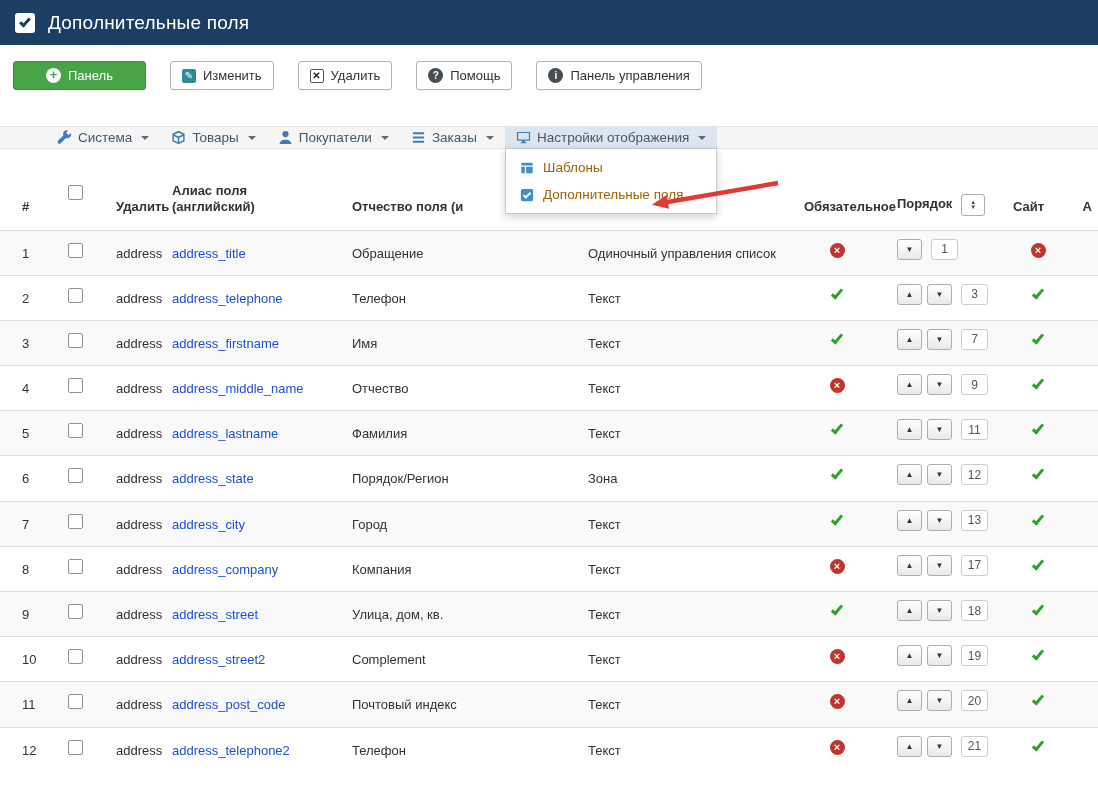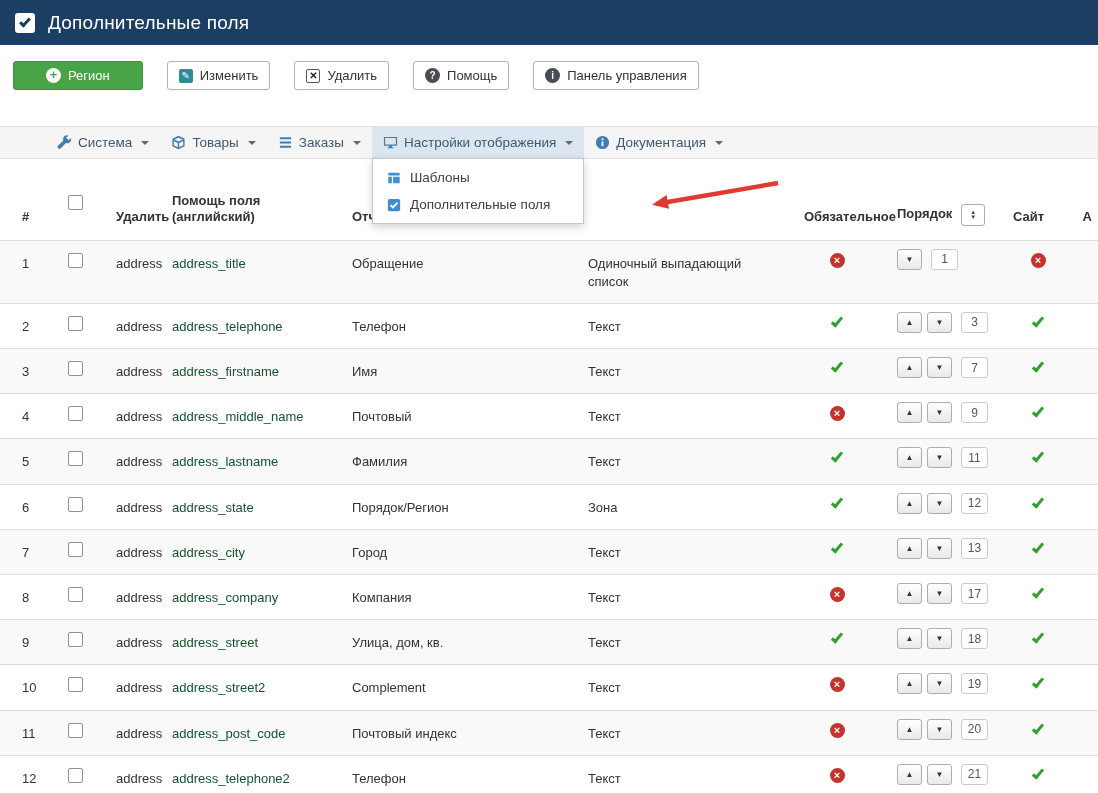--- a/index.html
+++ b/index.html
@@ -18,27 +18,27 @@
   .toolbar{display:flex;gap:24px;padding:16px 13px 0}
   .btn{display:inline-flex;align-items:center;gap:7px;height:29px;padding:0 11px;
        background:#fff;border:1px solid #b3b3b3;border-radius:3px;
        font-size:13px;color:#333;font-family:inherit;cursor:pointer;box-shadow:0 1px 1px rgba(0,0,0,.04)}
   .btn-success{background:#47a447;border-color:#3f933f;color:#fff;padding:0 32px}
   .ic-plus{width:15px;height:15px;border-radius:50%;background:#fff;color:#47a447;font-weight:bold;font-size:13px;line-height:14px;text-align:center;flex:0 0 auto}
   .ic-edit{width:14px;height:14px;border-radius:2px;background:#2e8b9a;color:#fff;font-size:10px;line-height:14px;text-align:center;flex:0 0 auto}
   .ic-x{width:14px;height:14px;border:1px solid #555;border-radius:2px;color:#222;font-size:10px;font-weight:bold;line-height:12px;text-align:center;flex:0 0 auto}
   .ic-circle{width:15px;height:15px;border-radius:50%;background:#474d54;color:#fff;font-size:10px;font-weight:bold;line-height:15px;text-align:center;flex:0 0 auto}
   
-  .menubar{margin-top:36px;height:33px;background:#f5f5f5;border-top:1px solid #e3e3e3;border-bottom:1px solid #e3e3e3;display:flex;padding-left:46px;font-size:13.5px}
+  .menubar{margin-top:36px;height:23px;background:#f5f5f5;border-top:1px solid #e3e3e3;border-bottom:1px solid #e3e3e3;display:flex;padding-left:46px;font-size:13.5px}
   .nav-item{position:relative;display:flex;align-items:center;gap:6px;padding:0 11px;color:#41586e;cursor:pointer;white-space:nowrap}
   .nav-item.active{background:#dbe6f0}
   .nav-ic{width:15px;height:15px;fill:#3e7cb1;flex:0 0 auto}
   .caret{width:0;height:0;border-left:4px solid transparent;border-right:4px solid transparent;border-top:4px solid #5a6b7d;margin-left:3px}
   .dropdown{position:absolute;top:100%;left:0;min-width:212px;background:#fff;border:1px solid #c7c7c7;box-shadow:0 3px 8px rgba(0,0,0,.18);padding:5px 0;z-index:30}
-  .dropdown-item{display:flex;align-items:center;gap:9px;height:27px;padding:0 14px;color:#404040;white-space:nowrap;font-size:13.5px;cursor:pointer}
+  .dropdown-item{display:flex;align-items:center;gap:9px;height:27px;padding:0 14px;color:#a16207;white-space:nowrap;font-size:13.5px;cursor:pointer}
   .dd-ic{width:14px;height:14px;flex:0 0 auto}
   
   .fields-table{width:100%;border-collapse:collapse;table-layout:fixed;font-size:13px}
   .fields-table th{font-weight:bold;text-align:left;vertical-align:bottom;padding:34px 0 14px;line-height:1.25;color:#333}
   .fields-table td{vertical-align:top;padding:14px 0 12px;line-height:1.4}
   .fields-table tbody tr{border-top:1px solid #ddd}
   .fields-table tbody tr:nth-child(odd){background:#f9f9f9}
   .fields-table .c-num{padding-left:22px}
   .fields-table .c-section,.fields-table .c-alias,.fields-table .c-name,.fields-table .c-type{padding-left:20px}
   .fields-table th.c-check{vertical-align:middle;padding:10px 0 0}
@@ -46,21 +46,21 @@
   .c-check .checkbox{margin-left:20px}
   .fields-table th.c-alias .th-wrap{display:inline-block;max-width:96px}
   .fields-table th.c-required{padding-left:22px}
   .fields-table td.c-required{text-align:center;padding-top:10px}
   .fields-table th.c-order{padding-left:5px;white-space:nowrap}
   .fields-table td.c-order{padding:8px 0 8px 5px;white-space:nowrap}
   .fields-table th.c-site{padding-left:9px}
   .fields-table td.c-site{text-align:center;padding-top:10px}
   .fields-table th.c-admin{text-align:right;padding-right:6px}
   .checkbox{display:inline-block;width:15px;height:15px;border:1px solid #919191;border-radius:2px;background:#fff;cursor:pointer}
-  .alias-link{color:#14532d;text-decoration:none;cursor:pointer}
+  .alias-link{color:#1d4ed8;text-decoration:none;cursor:pointer}
   .toggle{display:inline-block;cursor:pointer;min-width:16px}
   .check-icon{display:inline-block;width:6px;height:12px;border-right:3px solid #2fa12f;border-bottom:3px solid #2fa12f;transform:rotate(40deg)}
   .cross-icon{display:inline-flex;width:15px;height:15px;border-radius:50%;background:#c2342c;color:#fff;font-size:11px;font-weight:bold;align-items:center;justify-content:center;line-height:1}
   .order-btn{display:inline-flex;align-items:center;justify-content:center;width:25px;height:21px;border:1px solid #adadad;border-radius:3px;background:linear-gradient(#fff,#e9e9e9);margin-right:5px;cursor:pointer;font-size:8px;color:#333;padding:0;font-family:inherit}
   .order-box{display:inline-block;width:27px;height:21px;border:1px solid #ccc;border-radius:3px;background:#fff;text-align:center;font-size:12px;color:#555;font-family:inherit;margin-left:4px;vertical-align:top;padding:0}
   .sort-btn{display:inline-flex;flex-direction:column;align-items:center;justify-content:center;width:24px;height:22px;border:1px solid #adadad;border-radius:3px;background:#fff;margin-left:9px;vertical-align:middle;font-size:6px;line-height:5px;color:#444;cursor:pointer;padding:0;font-family:inherit}
   
   .arrow-overlay{position:absolute;left:598px;top:172px;z-index:40;pointer-events:none}
 </style>
 </head>
@@ -69,21 +69,21 @@
 <header class="topbar">
   <span class="topbar-check">
       <i></i>
     </span>
   <h1>Дополнительные поля</h1>
 </header>
 
 <div class="toolbar">
   <button class="btn btn-success">
     <span class="ic-plus">+</span>
-    <span>Регион</span>
+    <span>Панель</span>
   </button>
   <button class="btn">
     <span class="ic-edit">✎</span>
     <span>Изменить</span>
   </button>
   <button class="btn">
     <span class="ic-x">✕</span>
     <span>Удалить</span>
   </button>
   <button class="btn">
@@ -102,20 +102,27 @@
         <path d="M14.8 3.2a4.1 4.1 0 0 1-5.3 5.3L4 14a1.9 1.9 0 0 1-2.7-2.7l5.5-5.5a4.1 4.1 0 0 1 5.3-5.3L9.7 2.9l1.4 1.4 1.4 1.4 2.3-2.5z"></path>
       </svg>
     <span>Система</span>
     <span class="caret"></span>
   </div>
   <div class="nav-item">
     <svg class="nav-ic" viewBox="0 0 16 16">
         <path d="M8 .8l6.5 3.2v8L8 15.2 1.5 12v-8L8 .8zm0 2L3.6 4.9 8 7l4.4-2.1L8 2.8zM3 6.3v4.6l4.2 2.1V8.4L3 6.3zm10 0L8.8 8.4V13L13 10.9V6.3z"></path>
       </svg>
     <span>Товары</span>
+    <span class="caret"></span>
+  </div>
+  <div class="nav-item">
+    <svg class="nav-ic" viewBox="0 0 16 16">
+        <path d="M8 7.6a3.3 3.3 0 1 0 0-6.6 3.3 3.3 0 0 0 0 6.6zM1.6 15c.3-3 3-4.6 6.4-4.6s6.1 1.6 6.4 4.6H1.6z"></path>
+      </svg>
+    <span>Покупатели</span>
     <span class="caret"></span>
   </div>
   <div class="nav-item">
     <svg class="nav-ic" viewBox="0 0 16 16">
         <path d="M2 2.5h12v2H2zm0 4.5h12v2H2zm0 4.5h12v2H2z"></path>
       </svg>
     <span>Заказы</span>
     <span class="caret"></span>
   </div>
   <div class="nav-item active">
@@ -132,27 +139,20 @@
         <span>Шаблоны</span>
       </div>
       <div class="dropdown-item">
         <svg class="dd-ic" viewBox="0 0 16 16">
             <rect x="1" y="1" width="14" height="14" rx="2" fill="#3b8fd4"></rect>
             <path d="M4 8.2l2.6 2.6L12 5.4" stroke="#fff" stroke-width="2.2" fill="none"></path>
           </svg>
         <span>Дополнительные поля</span>
       </div>
     </div>
-  </div>
-  <div class="nav-item">
-    <svg class="nav-ic" viewBox="0 0 16 16">
-        <path fill-rule="evenodd" d="M8 1a7 7 0 1 0 0 14A7 7 0 0 0 8 1zm1 11H7V7h2v5zM8 5.8a1.2 1.2 0 1 1 0-2.4 1.2 1.2 0 0 1 0 2.4z"></path>
-      </svg>
-    <span>Документация</span>
-    <span class="caret"></span>
   </div>
 </nav>
 
 <table class="fields-table">
   <colgroup>
     <col style="width:48px">
       <col style="width:48px">
       <col style="width:56px">
       <col style="width:180px">
       <col style="width:236px">
@@ -160,42 +160,42 @@
       <col style="width:110px">
       <col style="width:112px">
       <col style="width:68px">
       <col style="width:26px">
   </colgroup>
   <thead>
     <tr>
       <th class="c-num">#</th>
       <th class="c-check"><span class="checkbox"></span></th>
       <th class="c-section">Удалить</th>
-      <th class="c-alias"><span class="th-wrap">Помощь поля (английский)</span></th>
+      <th class="c-alias"><span class="th-wrap">Алиас поля (английский)</span></th>
       <th class="c-name">Отчество поля (и</th>
       <th class="c-type"></th>
       <th class="c-required">Обязательное</th>
       <th class="c-order">
         <span>Порядок</span><button class="sort-btn">
             <span>▲</span>
             <span>▼</span>
           </button>
       </th>
       <th class="c-site">Сайт</th>
       <th class="c-admin">А</th>
     </tr>
   </thead>
   <tbody>
       <tr>
         <td class="c-num">1</td>
         <td class="c-check"><span class="checkbox"></span></td>
         <td class="c-section">address</td>
         <td class="c-alias"><a class="alias-link">address_title</a></td>
         <td class="c-name">Обращение</td>
-        <td class="c-type">Одиночный выпадающий список</td>
+        <td class="c-type">Одиночный управления список</td>
         <td class="c-required"><a class="toggle"><span class="cross-icon">×</span></a></td>
         <td class="c-order"><button class="order-btn">
             <span>▼</span>
           </button><input class="order-box" value="1" readonly="" style=""></td>
         <td class="c-site"><a class="toggle"><span class="cross-icon">×</span></a></td>
         <td class="c-admin"></td>
       </tr>
       <tr>
         <td class="c-num">2</td>
         <td class="c-check"><span class="checkbox"></span></td>
@@ -226,21 +226,21 @@
             <span>▼</span>
           </button><input class="order-box" value="7" readonly="" style=""></td>
         <td class="c-site"><a class="toggle"><span class="check-icon"></span></a></td>
         <td class="c-admin"></td>
       </tr>
       <tr>
         <td class="c-num">4</td>
         <td class="c-check"><span class="checkbox"></span></td>
         <td class="c-section">address</td>
         <td class="c-alias"><a class="alias-link">address_middle_name</a></td>
-        <td class="c-name">Почтовый</td>
+        <td class="c-name">Отчество</td>
         <td class="c-type">Текст</td>
         <td class="c-required"><a class="toggle"><span class="cross-icon">×</span></a></td>
         <td class="c-order"><button class="order-btn">
             <span>▲</span>
           </button><button class="order-btn">
             <span>▼</span>
           </button><input class="order-box" value="9" readonly="" style=""></td>
         <td class="c-site"><a class="toggle"><span class="check-icon"></span></a></td>
         <td class="c-admin"></td>
       </tr>

